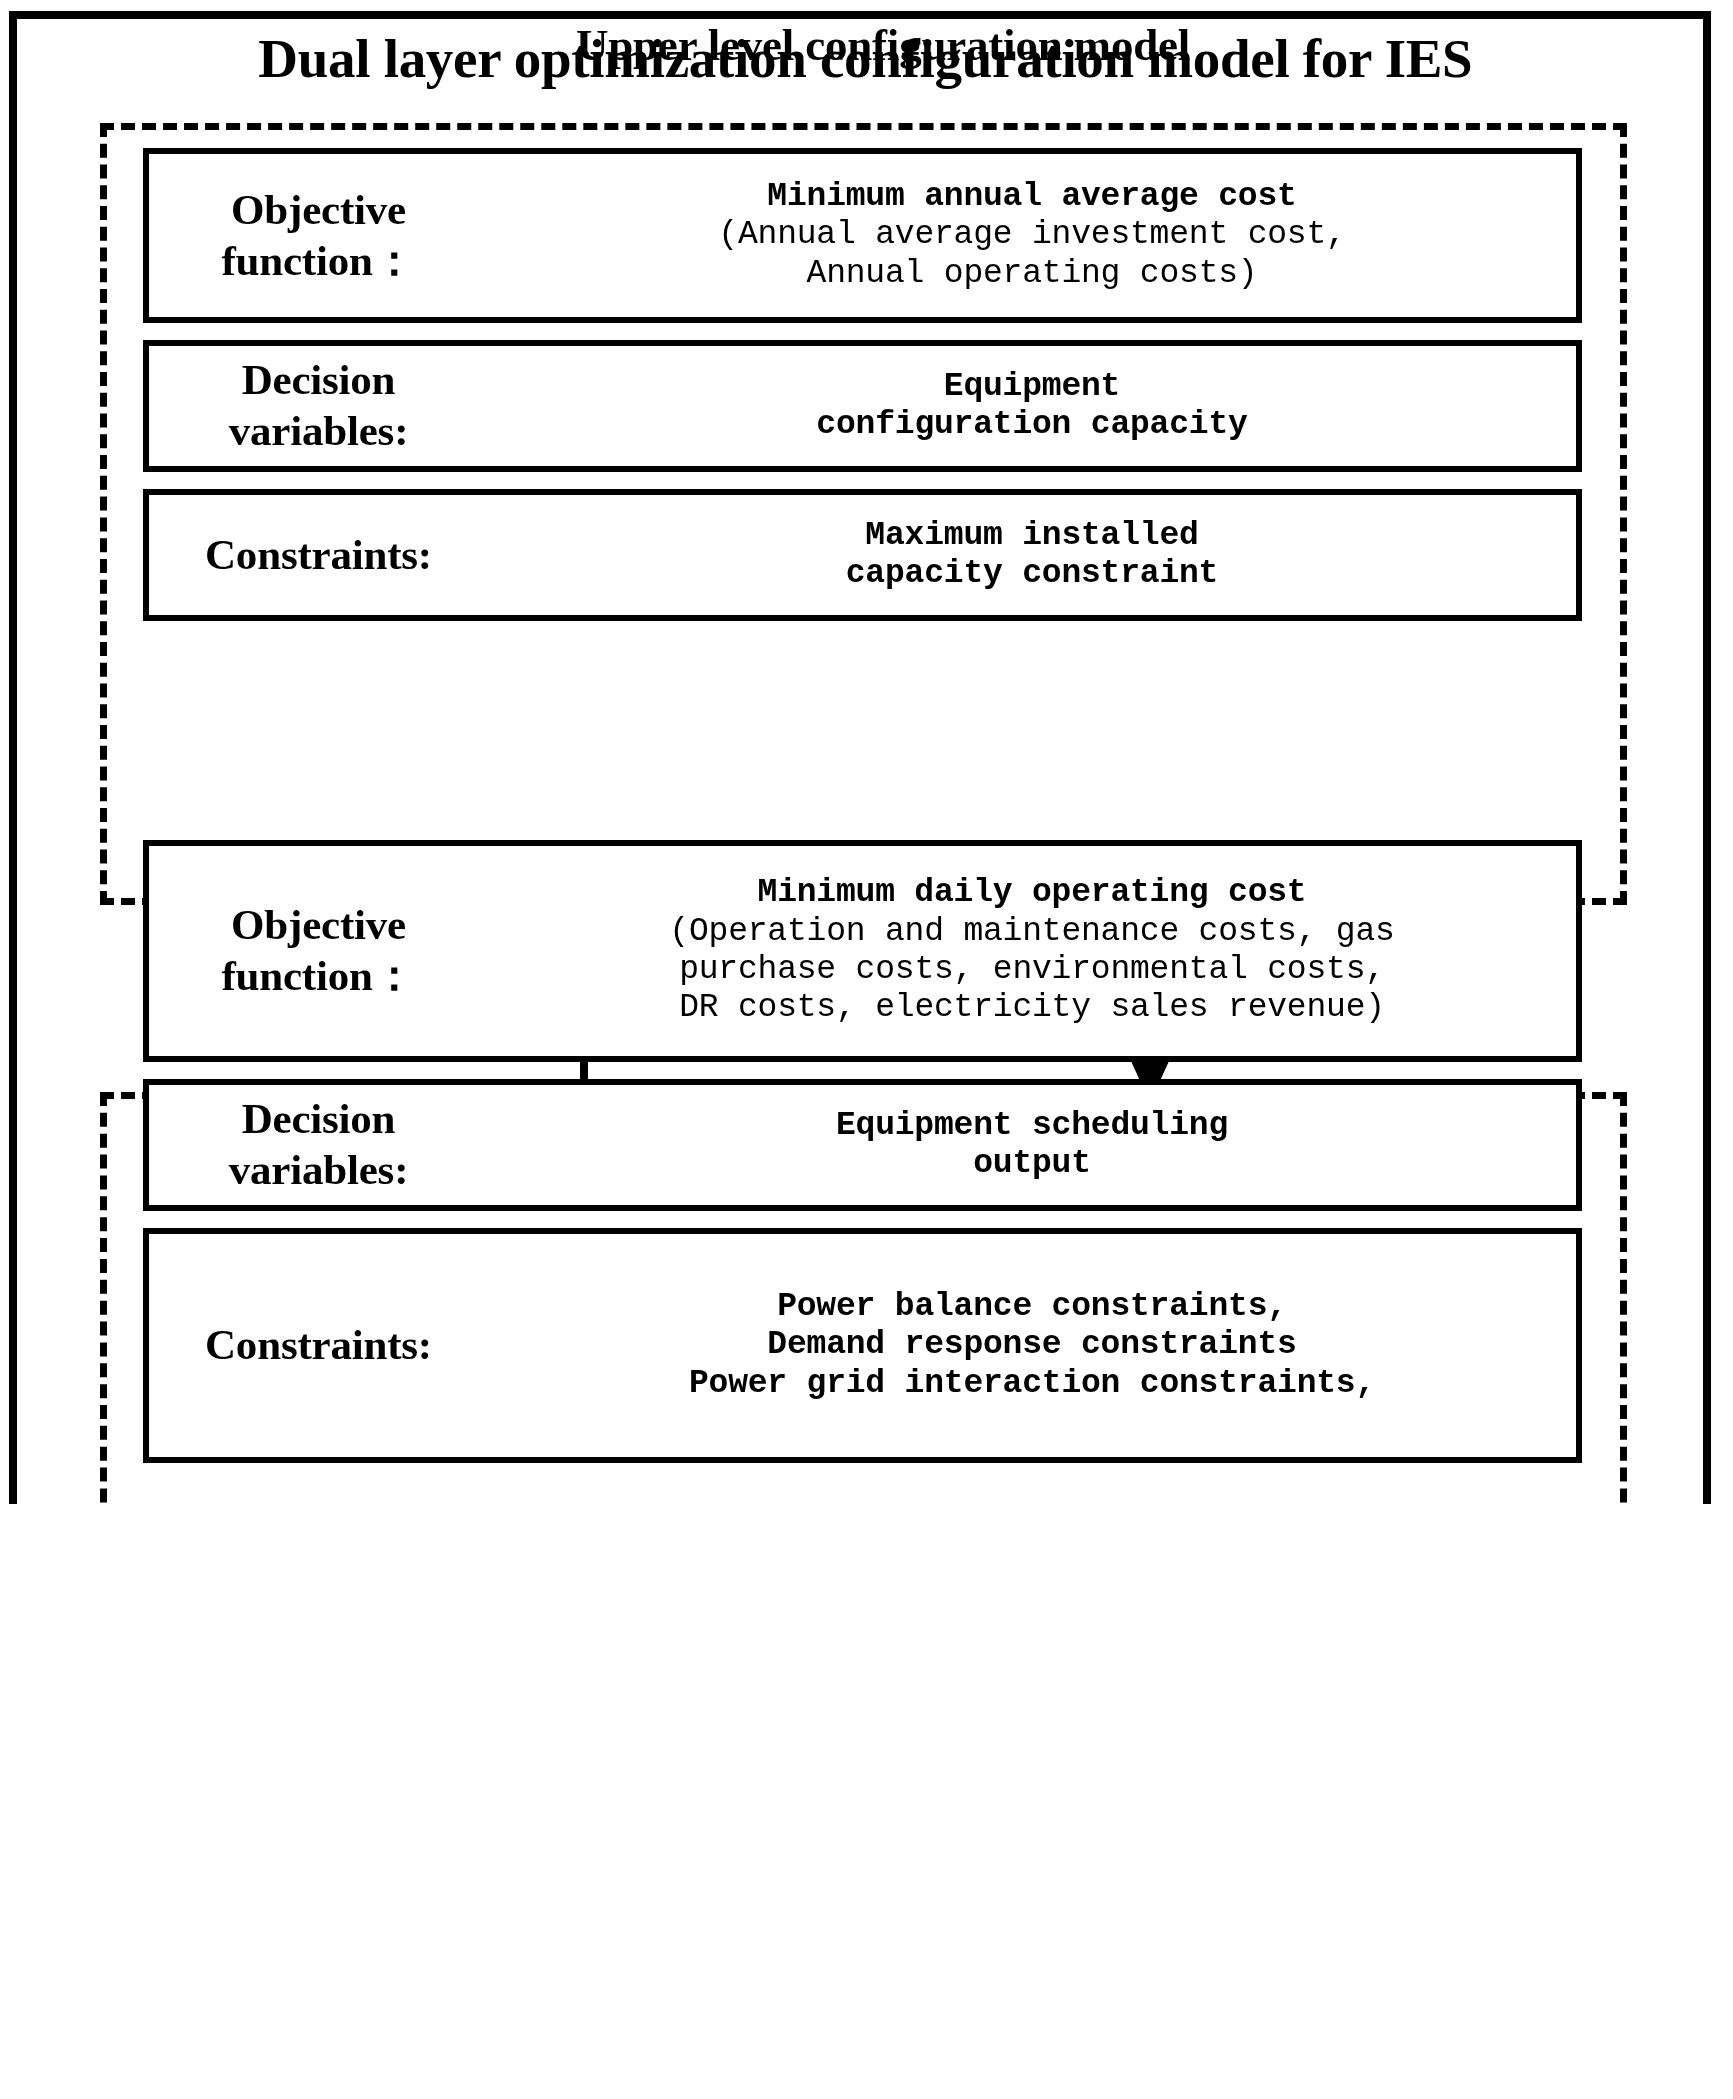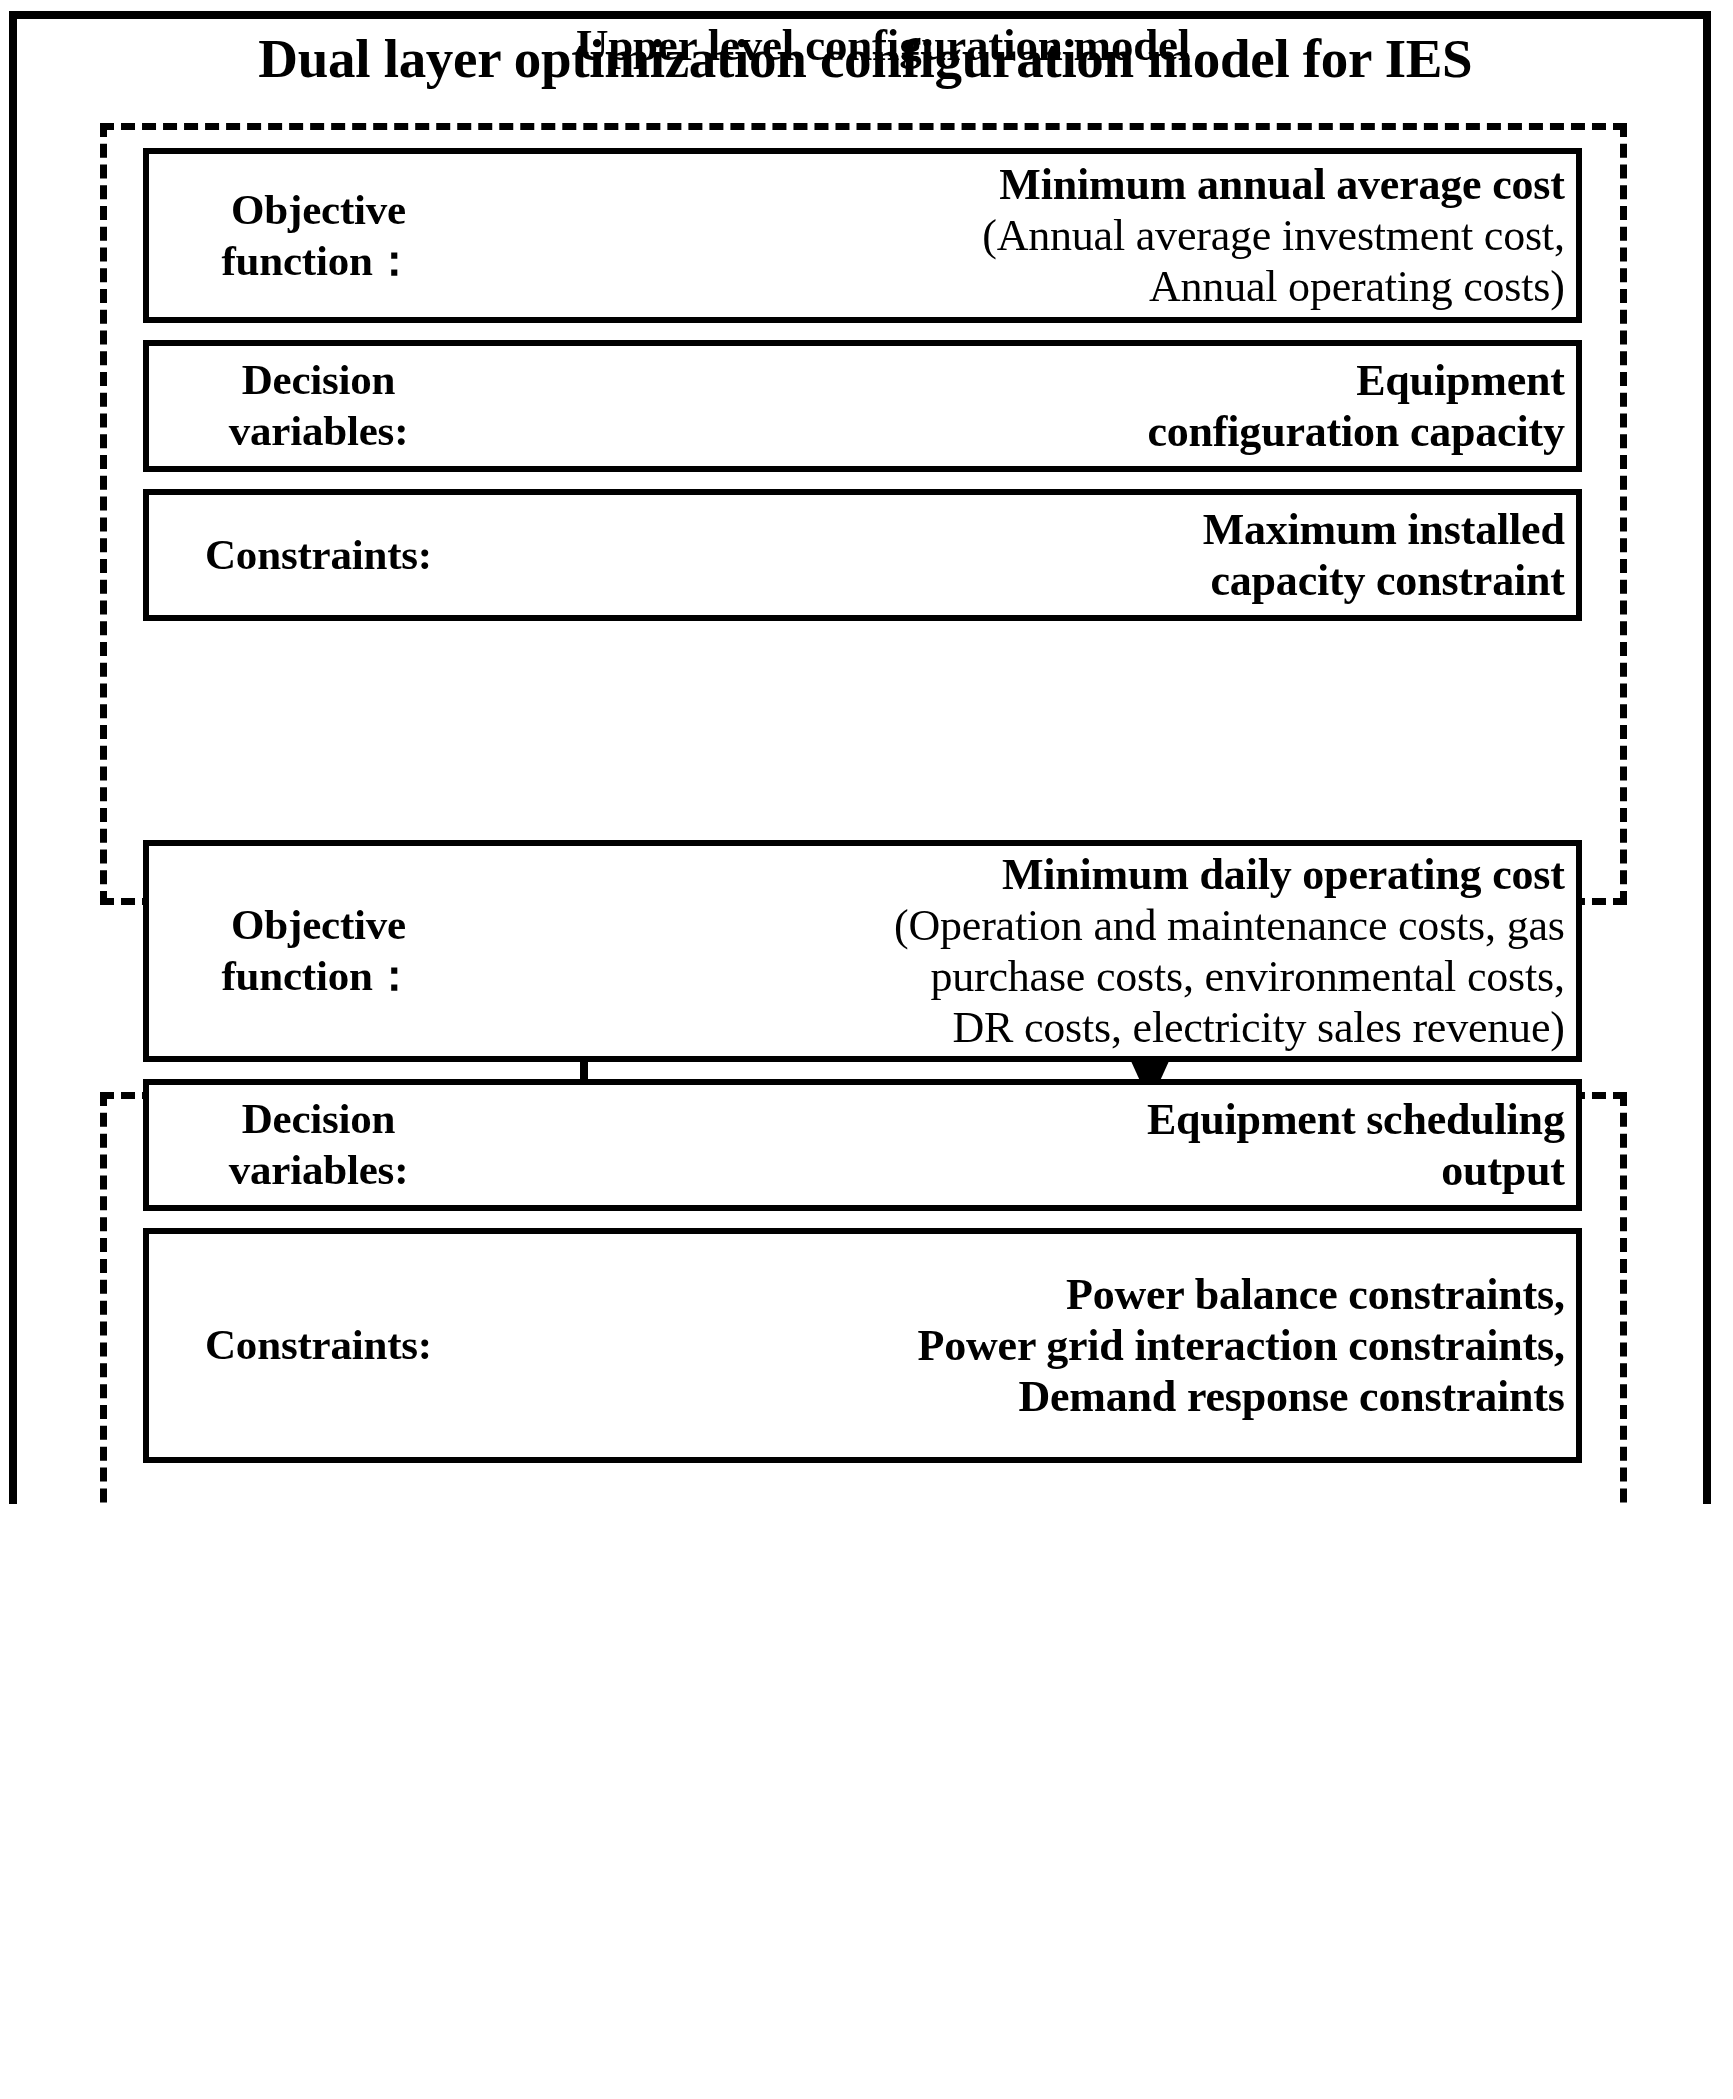--- a/index.html
+++ b/index.html
@@ -91,26 +91,27 @@
     flex: 0 0 339px;
     text-align: center;
     font-weight: bold;
     font-size: 43px;
     font-stretch: condensed;
     line-height: 1.18;
     letter-spacing: -0.2px;
   }
   .row-content {
     flex: 1 1 auto;
-    text-align: right;
-    font-size: 44px;
+    text-align: center;
+    font-size: 33px;
     font-stretch: condensed;
     line-height: 1.16;
     letter-spacing: -0.2px;
     padding: 0 11.3px;
+    font-family: Liberation Mono, monospace;
   }
   .row-content .strong {
     font-weight: bold;
     display: block;
   }
   .row-content .plain {
     font-weight: normal;
     display: block;
   }
   .row-content .bold-line {
@@ -269,19 +270,19 @@
       <span class="bold-line">output</span>
     </div>
   </div>
 
   <div class="row-box" id="lower-constraint">
     <div class="row-label">
       <div>Constraints:</div>
     </div>
     <div class="row-content">
       <span class="bold-line">Power balance constraints,</span>
+      <span class="bold-line">Demand response constraints</span>
       <span class="bold-line">Power grid interaction constraints,</span>
-      <span class="bold-line">Demand response constraints</span>
     </div>
   </div>
 
 </div>
 
 
 </body></html>

